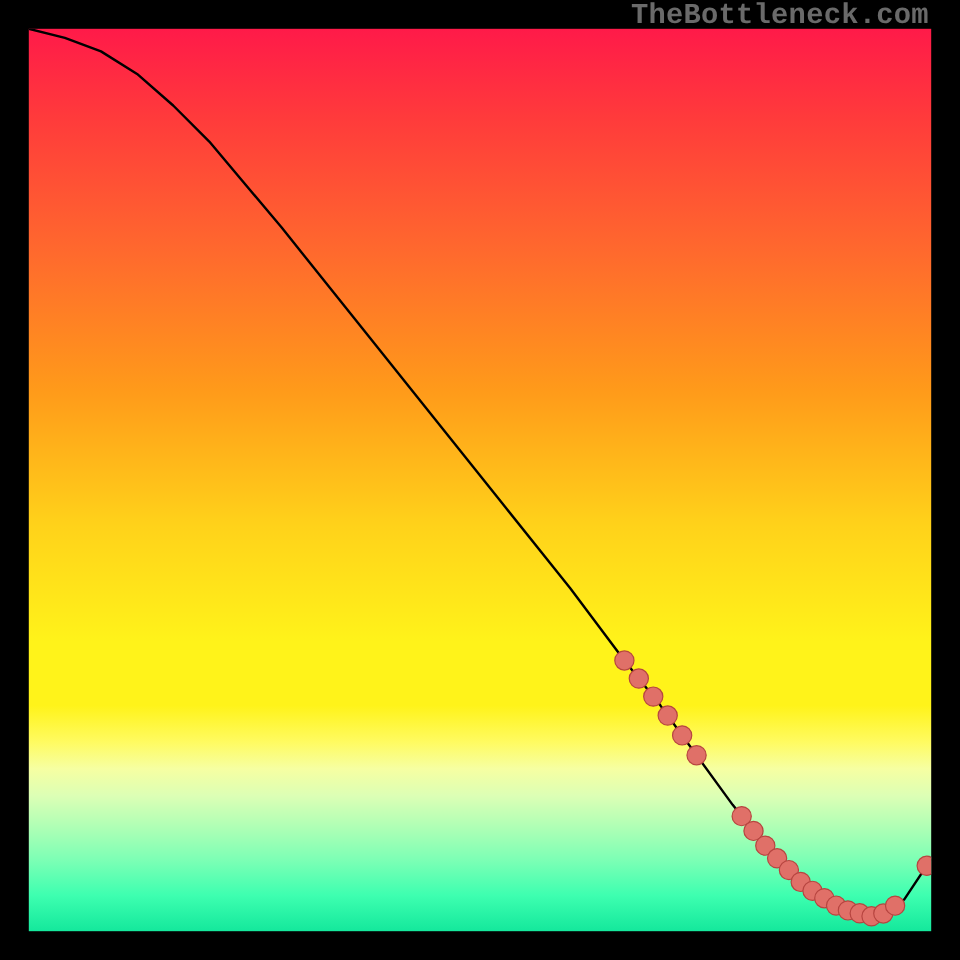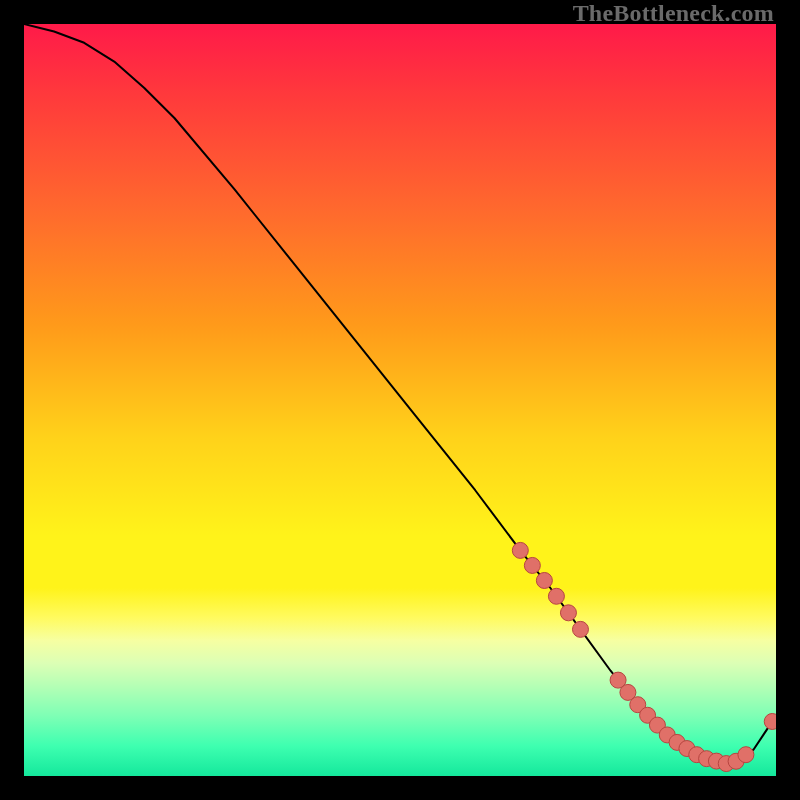--- a/index.html
+++ b/index.html
@@ -44,21 +44,21 @@
       #b5ffb5 88%,
       #7effb5 92%,
       #3effb0 96%,
       #14e89c 100%
     );
   }
   .watermark {
     position: absolute;
     top: 0px;
     right: 26px;
-    font-family: Liberation Serif, serif;
+    font-family: Liberation Mono, monospace;
     font-size: 24px;
     font-weight: bold;
     color: #6a6a6a;
     letter-spacing: 0.2px;
     user-select: none;
   }
   svg.overlay {
     position: absolute;
     left: 0;
     top: 0;

